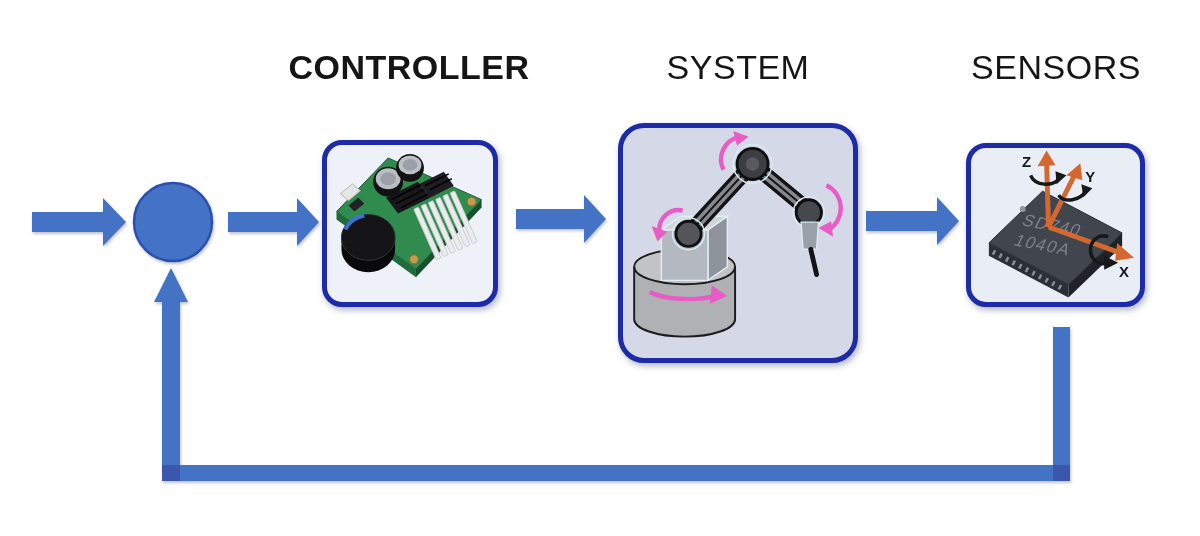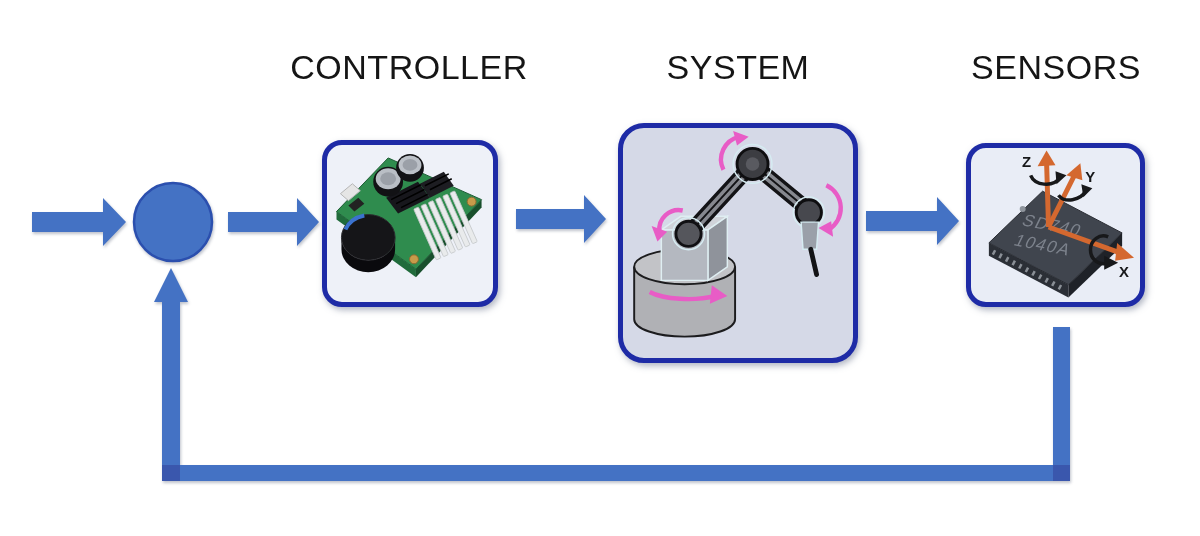--- a/index.html
+++ b/index.html
@@ -7,21 +7,21 @@
     position:relative;width:1200px;height:536px;background:#ffffff;
     font-family:"Liberation Sans",sans-serif;overflow:hidden;
   }
   .canvas svg{display:block;}
   .canvas svg text{font-family:"Liberation Sans",sans-serif;}
   .block-label{
     position:absolute;top:50px;transform:translateX(-50%);
     font-size:34px;line-height:1;color:var(--label-text,#151515);
     letter-spacing:.5px;white-space:nowrap;
   }
-  #controller-label{left:409px;}
+  #controller-label{left:409px;font-weight:bold;}
   #system-label{left:738px;}
   #sensors-label{left:1056px;}
   .box{
     position:absolute;box-sizing:border-box;
     border:5px solid var(--box-border,#1e2ba6);
     box-shadow:2px 3px 6px rgba(100,110,135,.5);
     display:flex;align-items:center;justify-content:center;overflow:hidden;
   }
   #controller-box{left:322px;top:140px;width:176px;height:167px;border-radius:20px;background:var(--controller-fill,#eef1f8);}
   #system-box{left:618px;top:123px;width:240px;height:240px;border-radius:26px;background:var(--system-fill,#d5d9e7);}

